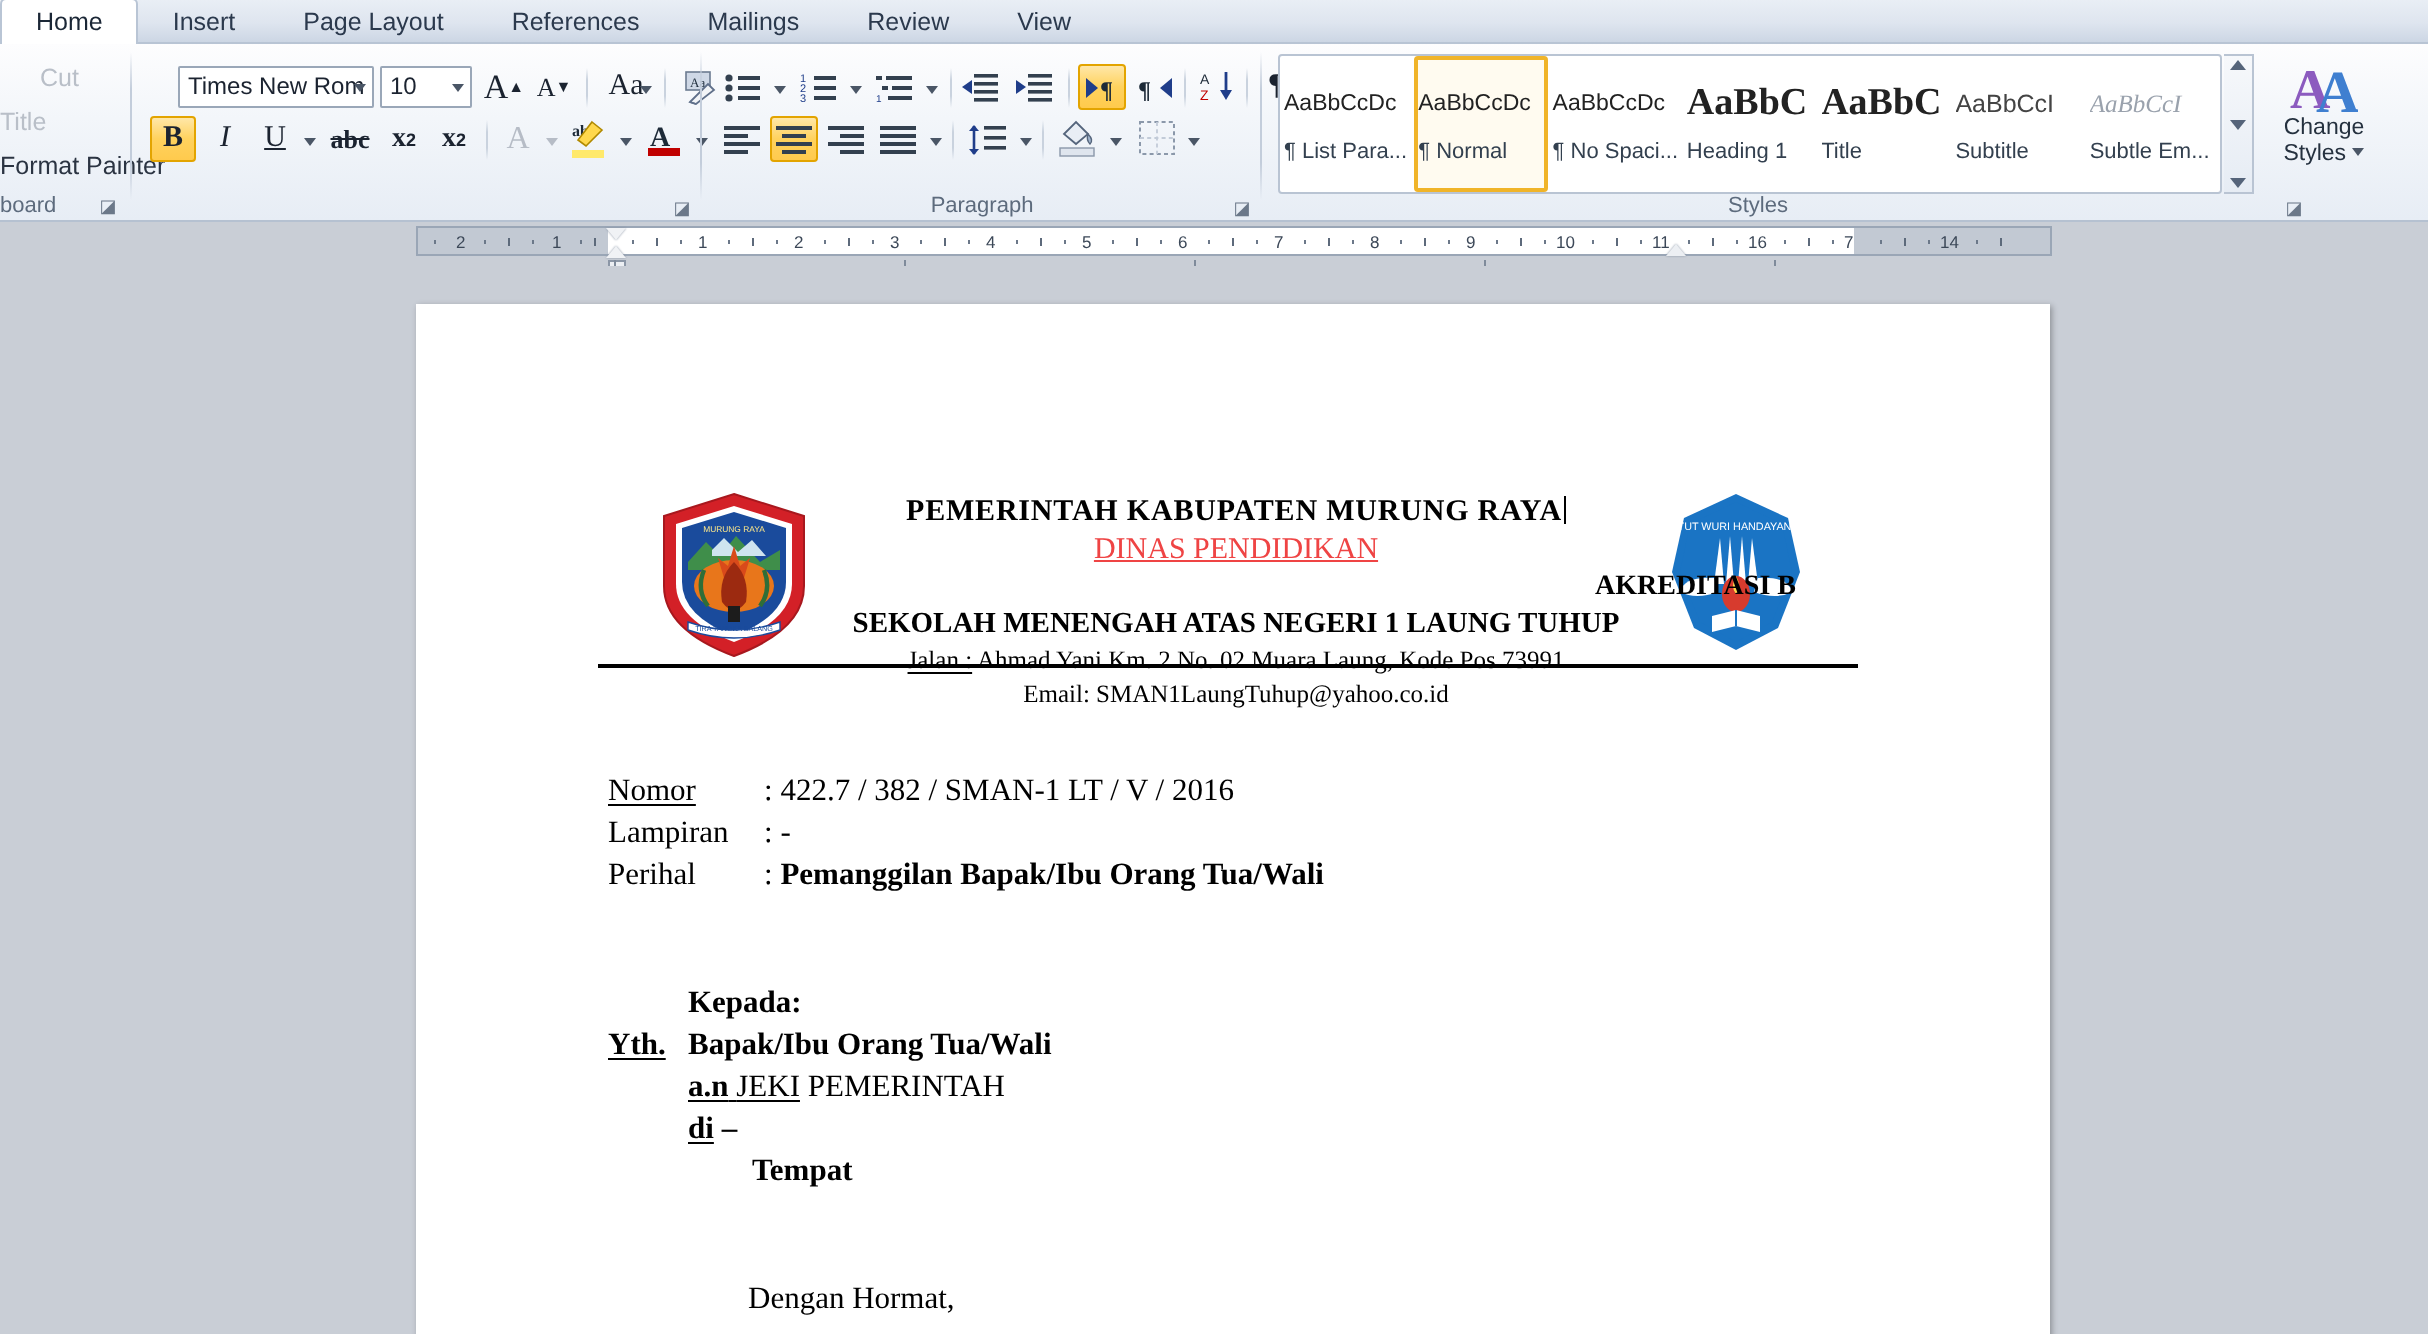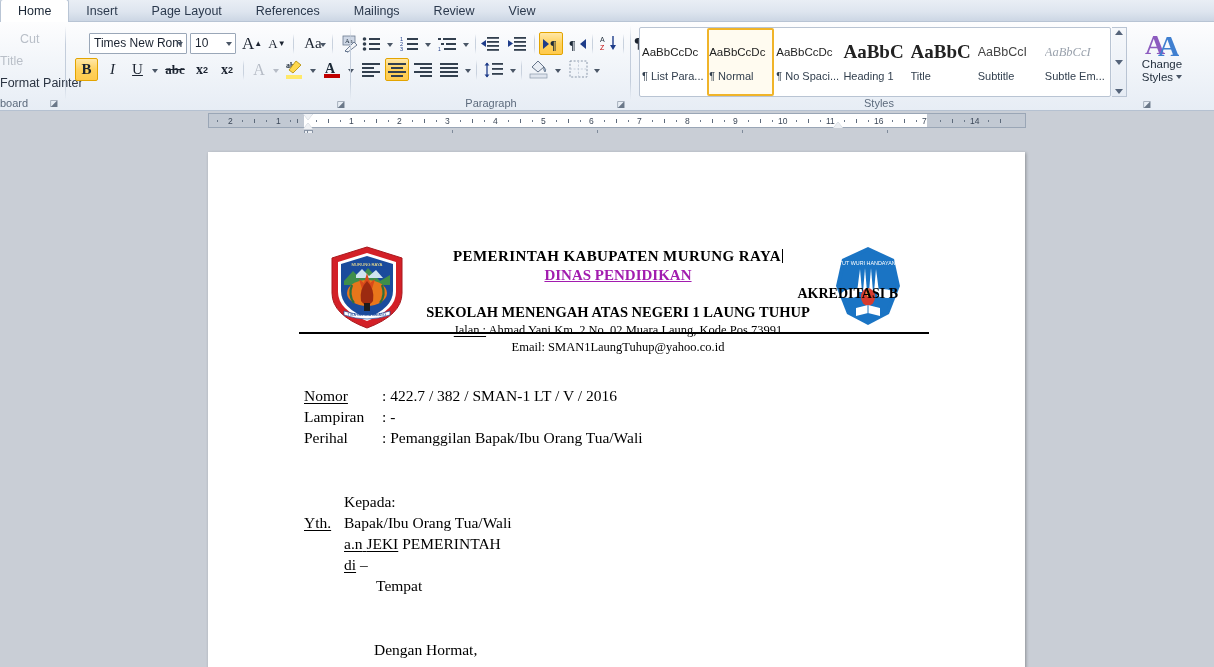--- a/index.html
+++ b/index.html
@@ -208,21 +208,21 @@
   .lh { position: absolute; left: 0; top: 0; width: 100%; }
   .logo-left { position: absolute; left: 120px; top: 93px; width: 78px; height: 85px; }
   .logo-right { position: absolute; left: 618px; top: 92px; width: 84px; height: 84px; }
 
   .lhtext {
     position: absolute; left: 130px; top: 95px; width: 560px;
     text-align: center;
     font-family: "Liberation Serif", serif;
   }
   .l1 { font-size: 15px; font-weight: bold; letter-spacing: .4px; line-height: 19px; color:#000; }
-  .l2 { font-size: 15px; font-weight: bold; line-height: 19px; color:#a21caf;
+  .l2 { font-size: 15px; font-weight: normal; line-height: 19px; color:#ef4444;
         text-decoration: underline; text-underline-offset: 1px; }
   .l3 { font-size: 14px; font-weight: bold; line-height: 18px; color:#000;text-align:right; }
   .l4 { font-size: 14.5px; font-weight: bold; line-height: 19px; color:#000; }
   .l5 { font-size: 12.5px; line-height: 17px; color:#000; }
   .l6 { font-size: 12.5px; line-height: 16px; color:#000; }
 
   .hrule {
     position: absolute; left: 91px; top: 180px; width: 630px;
     border-top: 2px solid #000;
   }
@@ -230,21 +230,21 @@
   .caret {
     display: inline-block; width: 1px; height: 14px;
     background: #000; vertical-align: -2px; margin-left: 1px;
   }
 
   
   .body { position: absolute; left: 0; top: 0; width: 100%;
           font-family: "Liberation Serif", serif; color: #000; }
   .brow { position: absolute; font-size: 15.5px; line-height: 21px; white-space: nowrap; }
   .lbl  { display: inline-block; width: 78px; }
-  .bold { font-weight: normal; }
+  .bold { font-weight: bold; }
 
   .sq-red  { text-decoration: underline wavy #e04a3f; text-underline-offset: 3px;
              text-decoration-thickness: 1px; }
   .sq-grn  { text-decoration: underline wavy #2f9e44; text-underline-offset: 3px;
              text-decoration-thickness: 1px; }
 
   .uline { text-decoration: underline; text-underline-offset: 2px; }
 </style>
 </head>
 <body>

